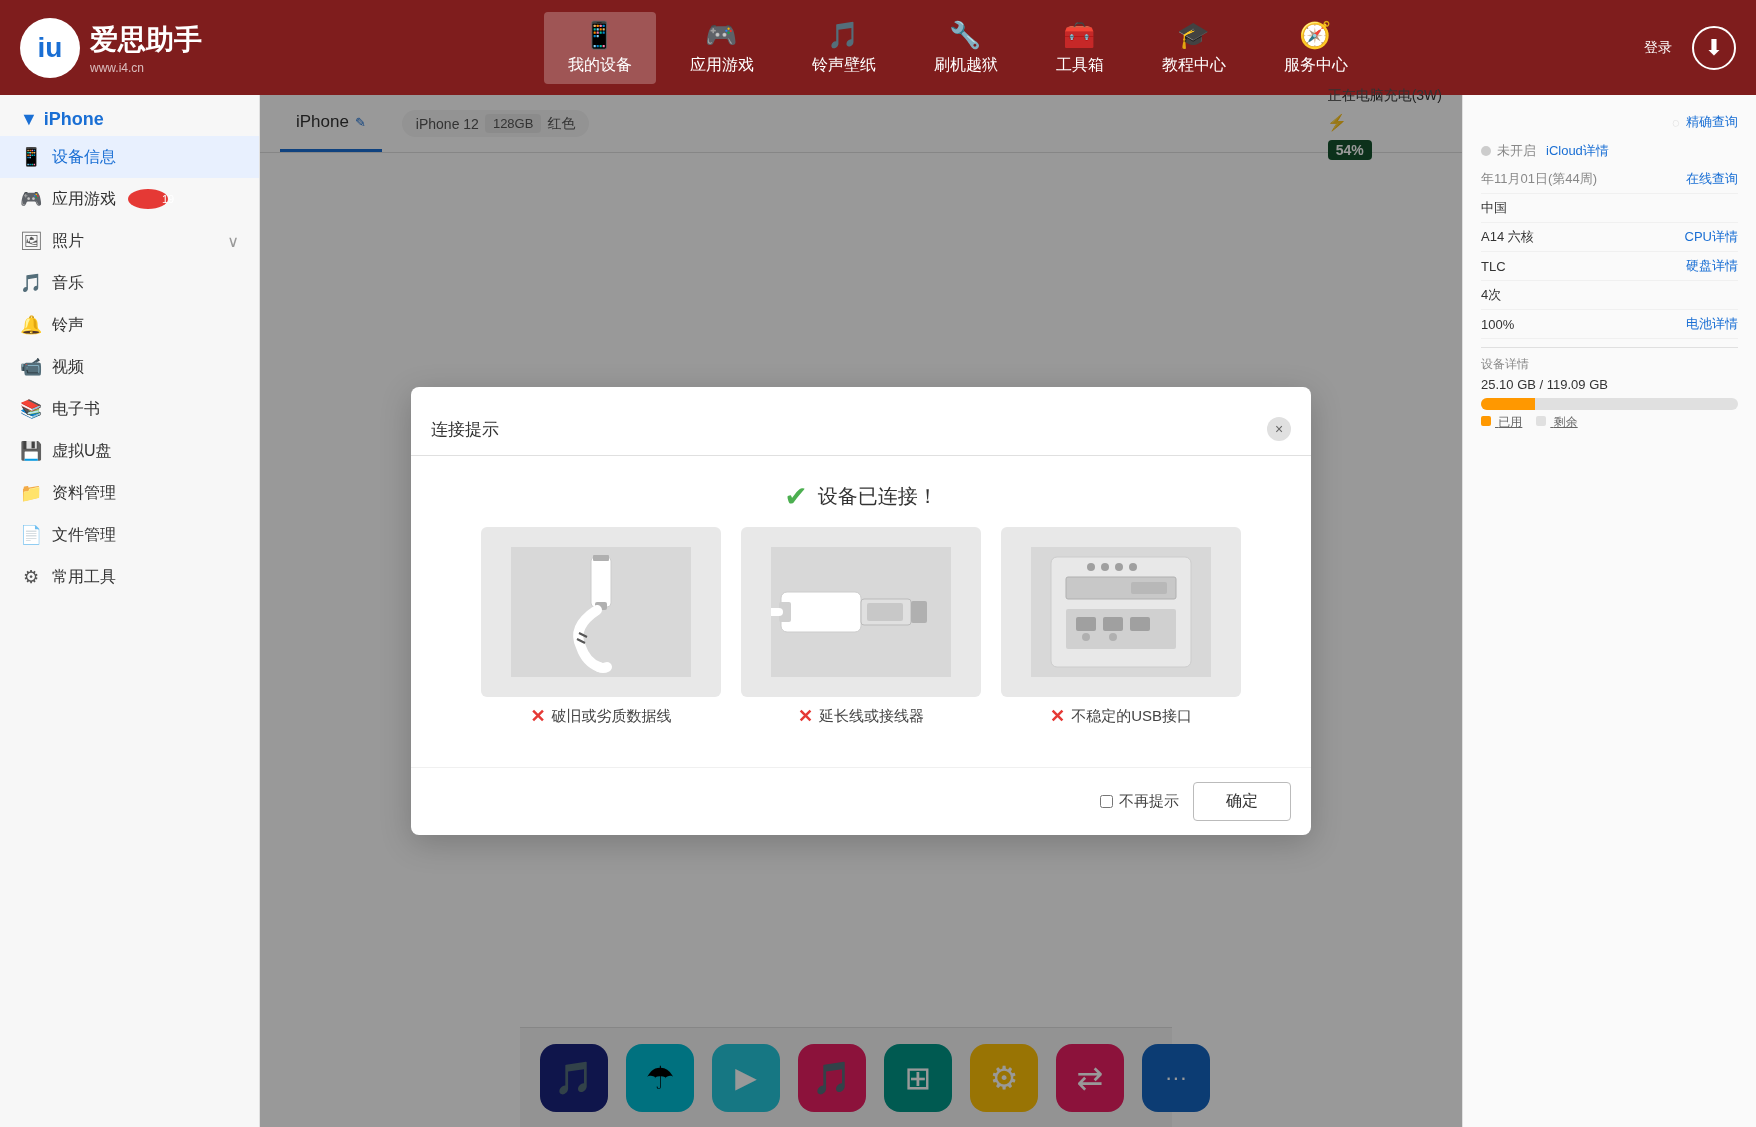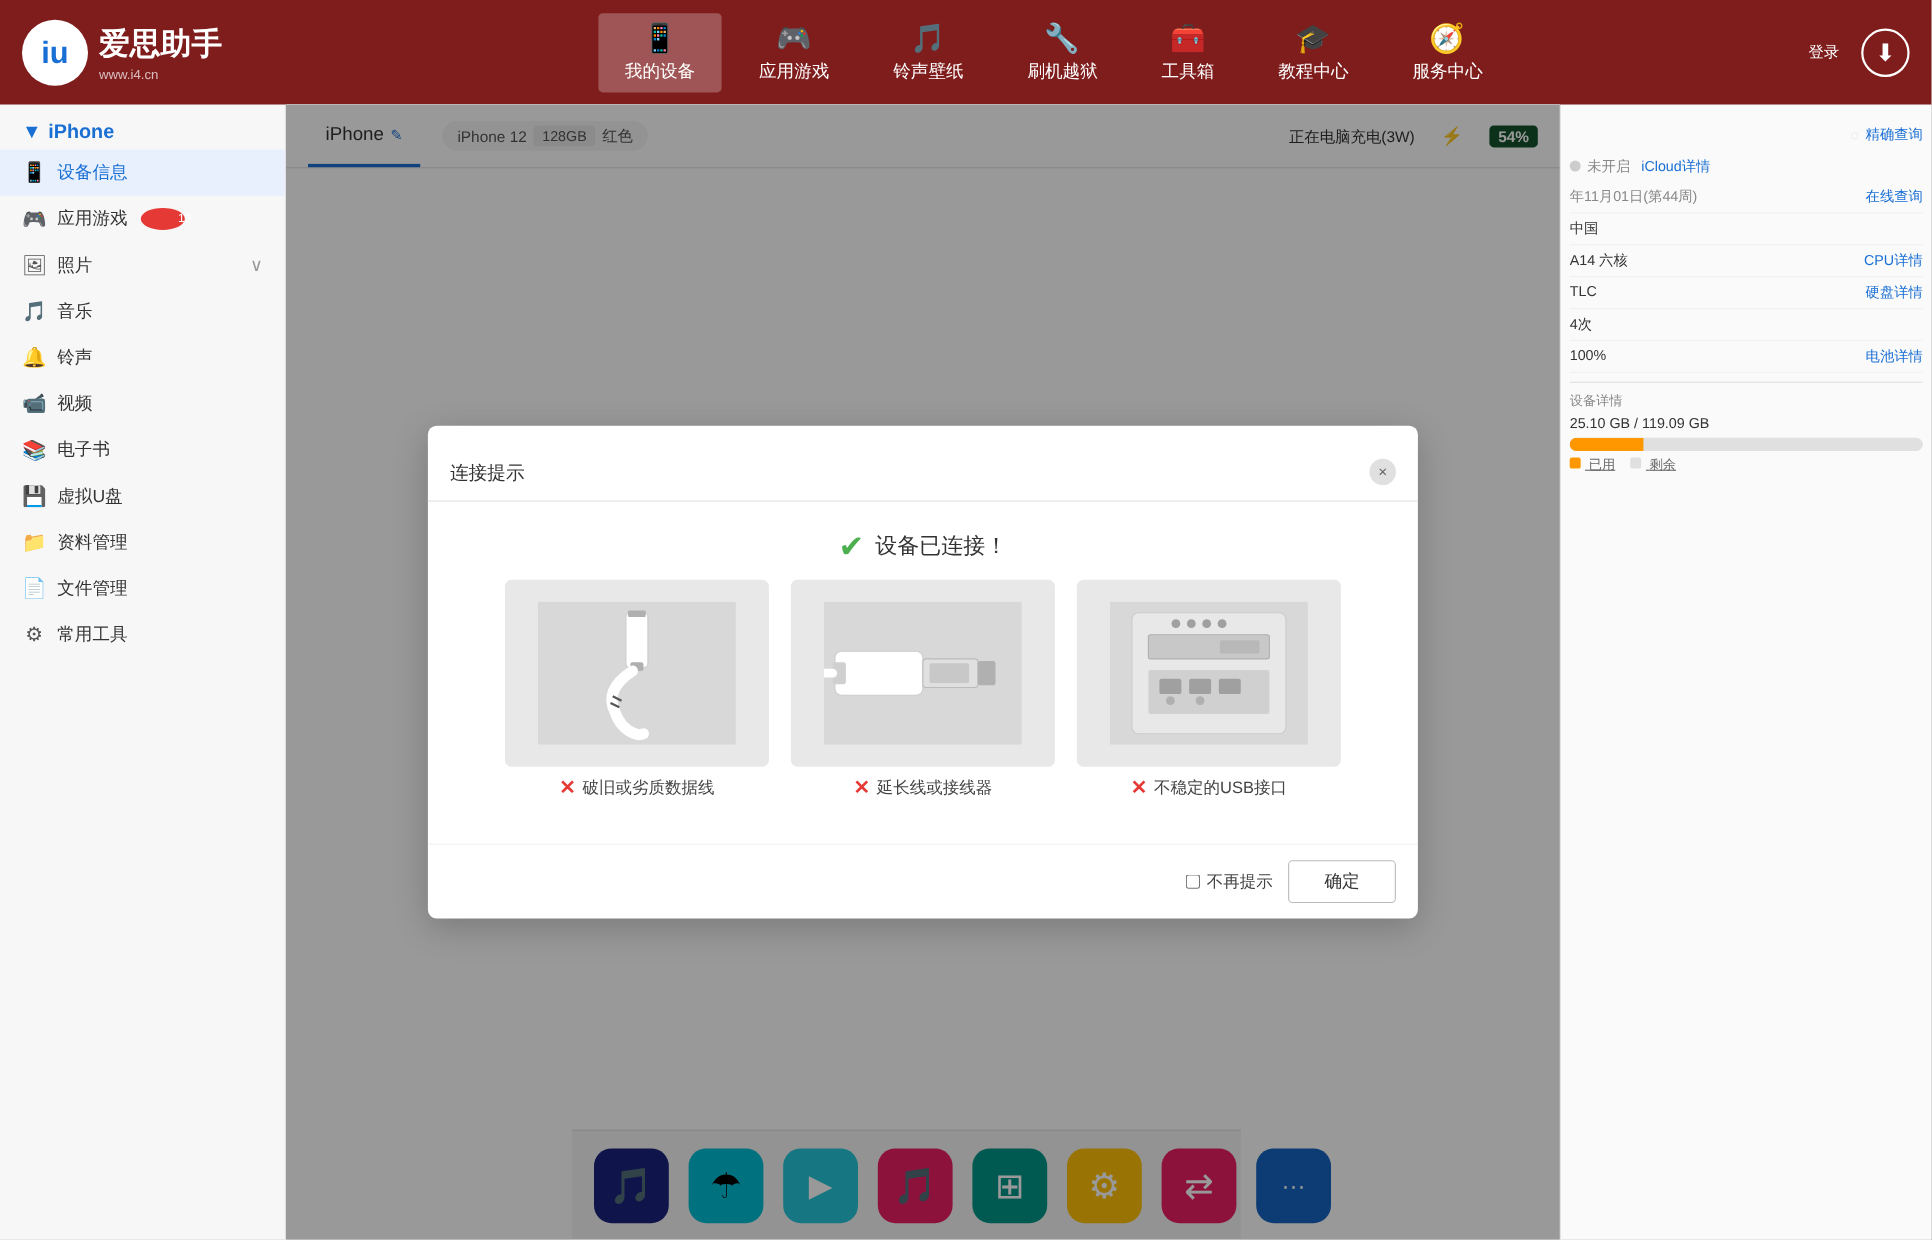--- a/index.html
+++ b/index.html
@@ -212,55 +212,56 @@
     .device-info-pill .pill-tag {
       background: #e8e8e8;
       border-radius: 4px;
       padding: 2px 8px;
       font-size: 13px;
       color: #555;
     }
     .charging-info {
       margin-left: auto;
       display: flex;
-      align-items: flex-end;
-      gap: 24px;
+      align-items: flex-start;
+      gap: 8px;
       font-size: 14px;
       color: #333;
+      flex-direction: column;
     }
     .battery-badge {
       background: #14532d;
       color: white;
       border-radius: 4px;
       padding: 2px 8px;
       font-size: 14px;
       font-weight: bold;
       display: flex;
       align-items: center;
       gap: 2px;
     }
     .lightning-icon {
       color: #ffeb3b;
       font-size: 16px;
     }
 
     
     .right-panel {
-      width: 338px;
+      width: 294px;
       background: #fafafa;
       border-left: 1px solid #e0e0e0;
       flex-shrink: 0;
-      padding: 12px 8px;
+      padding: 12px 18px;
       font-size: 13px;
       overflow-y: auto;
     }
     .right-panel-row {
       display: flex;
       justify-content: space-between;
-      align-items: flex-start;
+      align-items: center;
       padding: 5px 0;
       border-bottom: 1px solid #f0f0f0;
     }
     .right-panel-label {
       color: #888;
       font-size: 13px;
     }
     .right-panel-value {
       color: #333;
       font-size: 13px;

